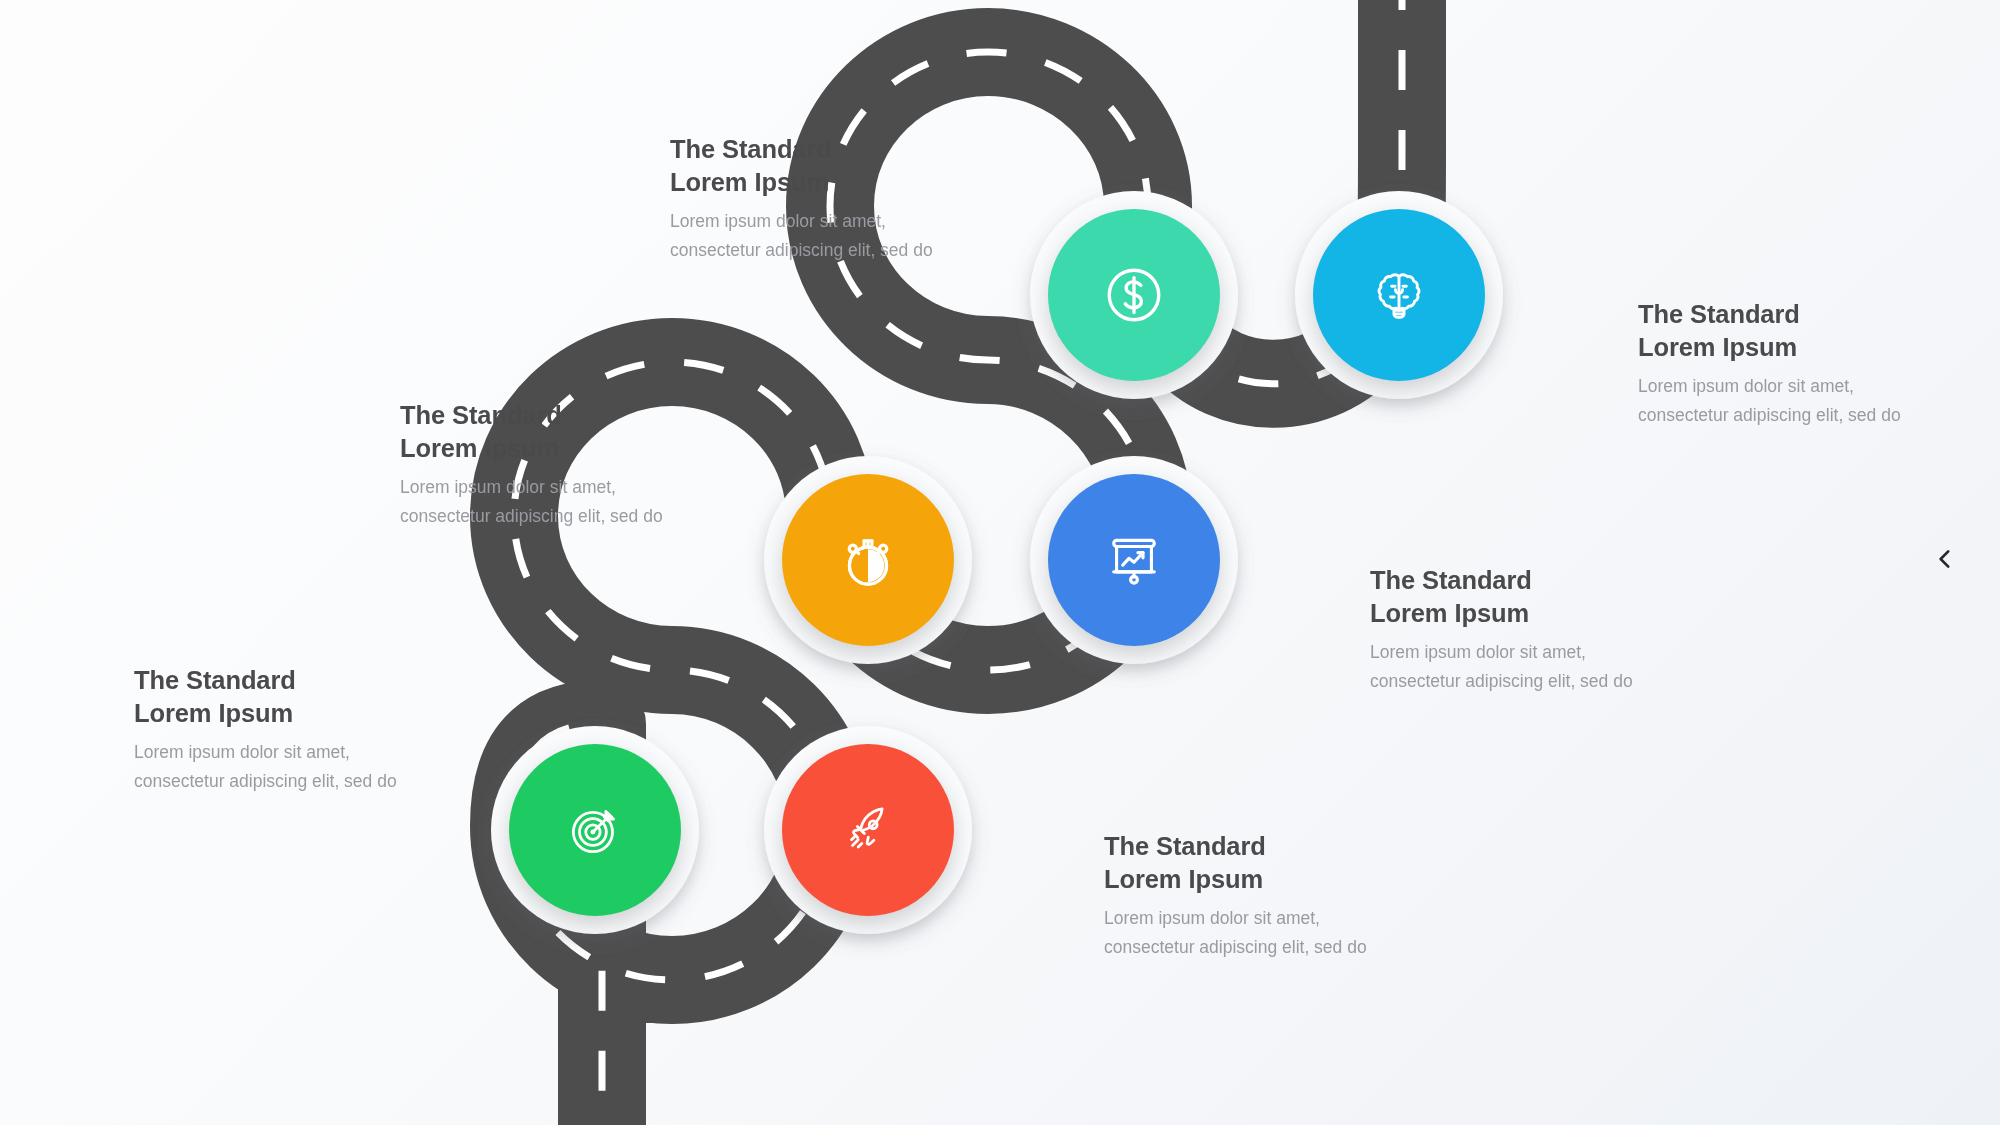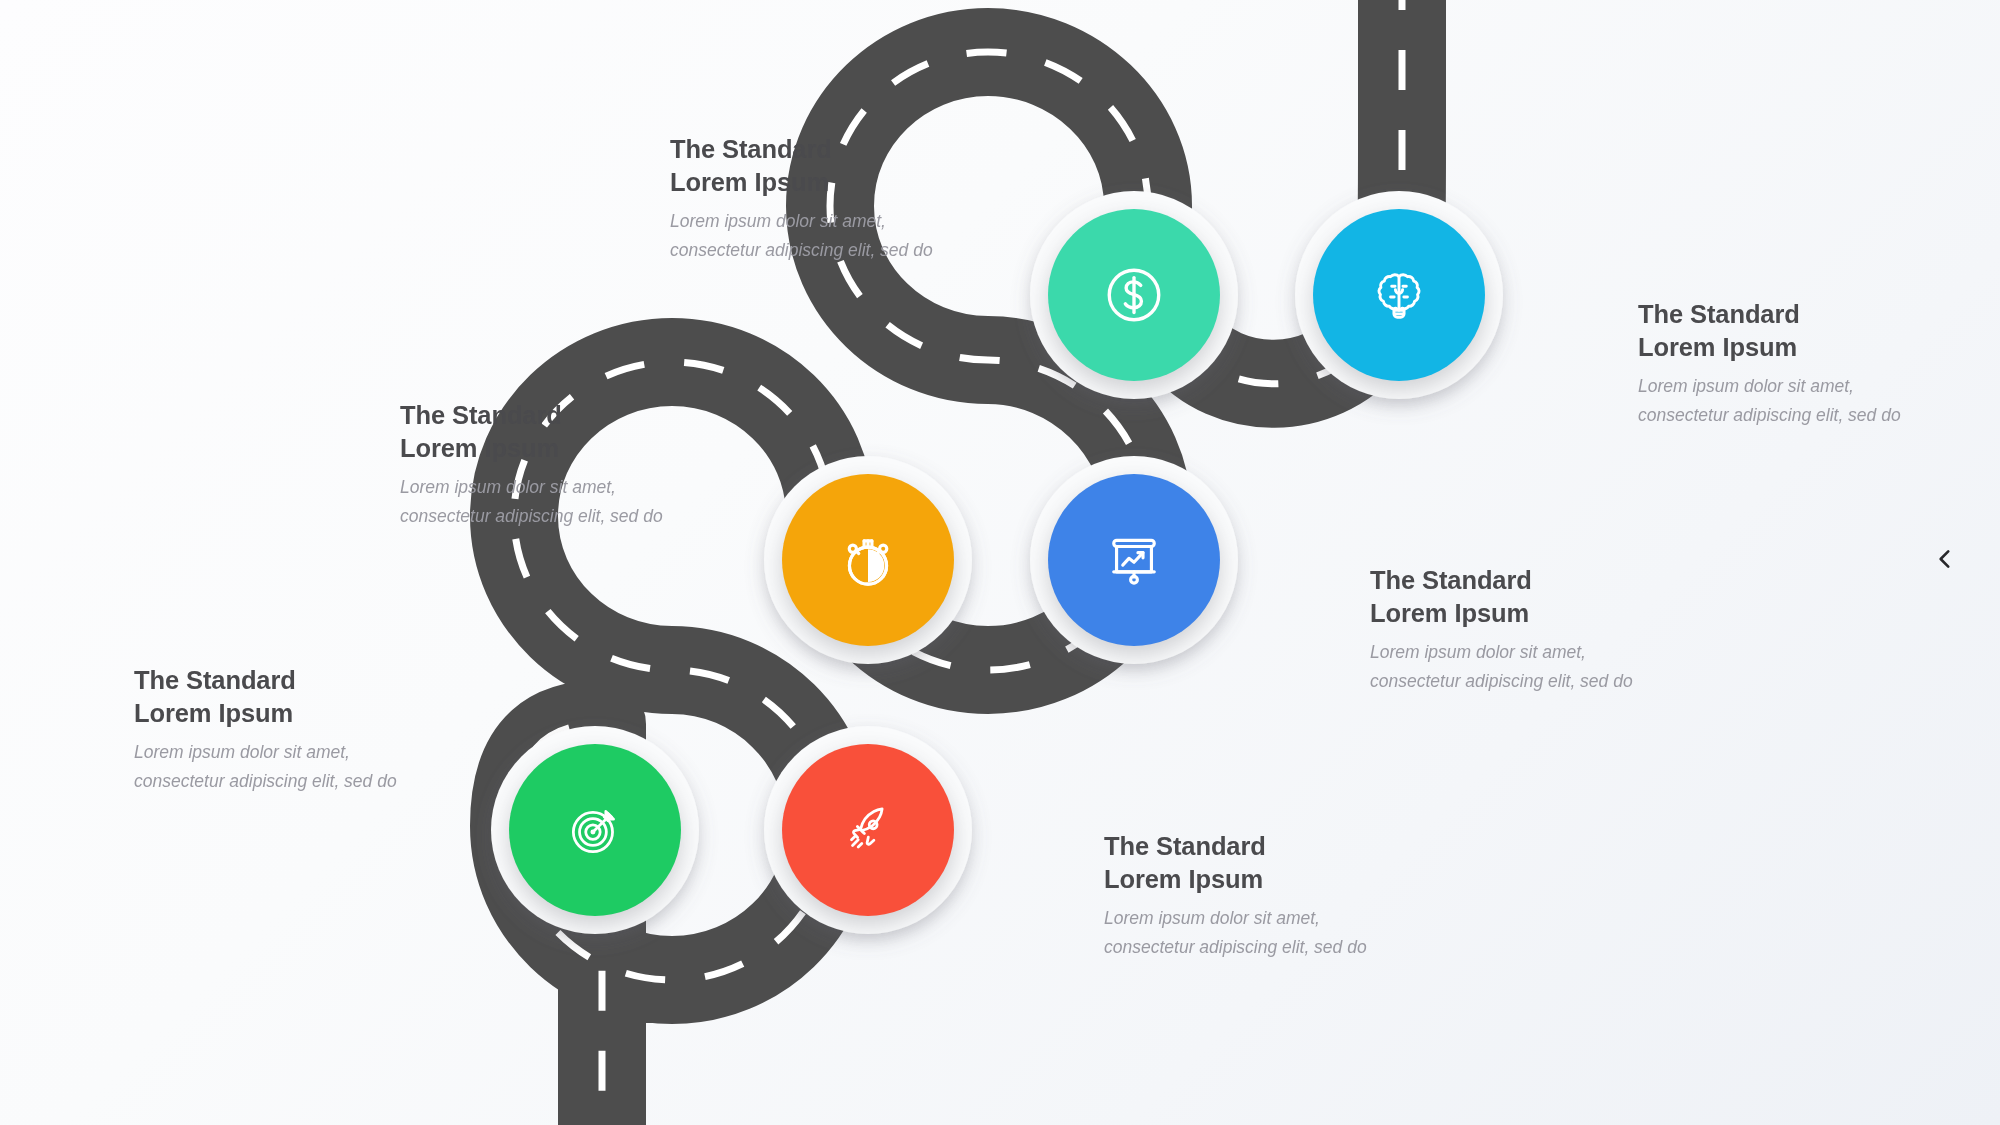--- a/index.html
+++ b/index.html
@@ -50,21 +50,20 @@
     color: #4a4a4d;
     line-height: 1.28;
     letter-spacing: -0.1px;
   }
   .txt p {
     margin: 9px 0 0 0;
     font-size: 17.5px;
     color: #9a9aa2;
     line-height: 1.62;
     font-weight: normal;
-    font-style: italic;
   }
   #nav-prev {
     position: absolute;
     left: 1922px;
     top: 538px;
     width: 46px;
     height: 46px;
     display: flex;
     align-items: center;
     justify-content: center;

